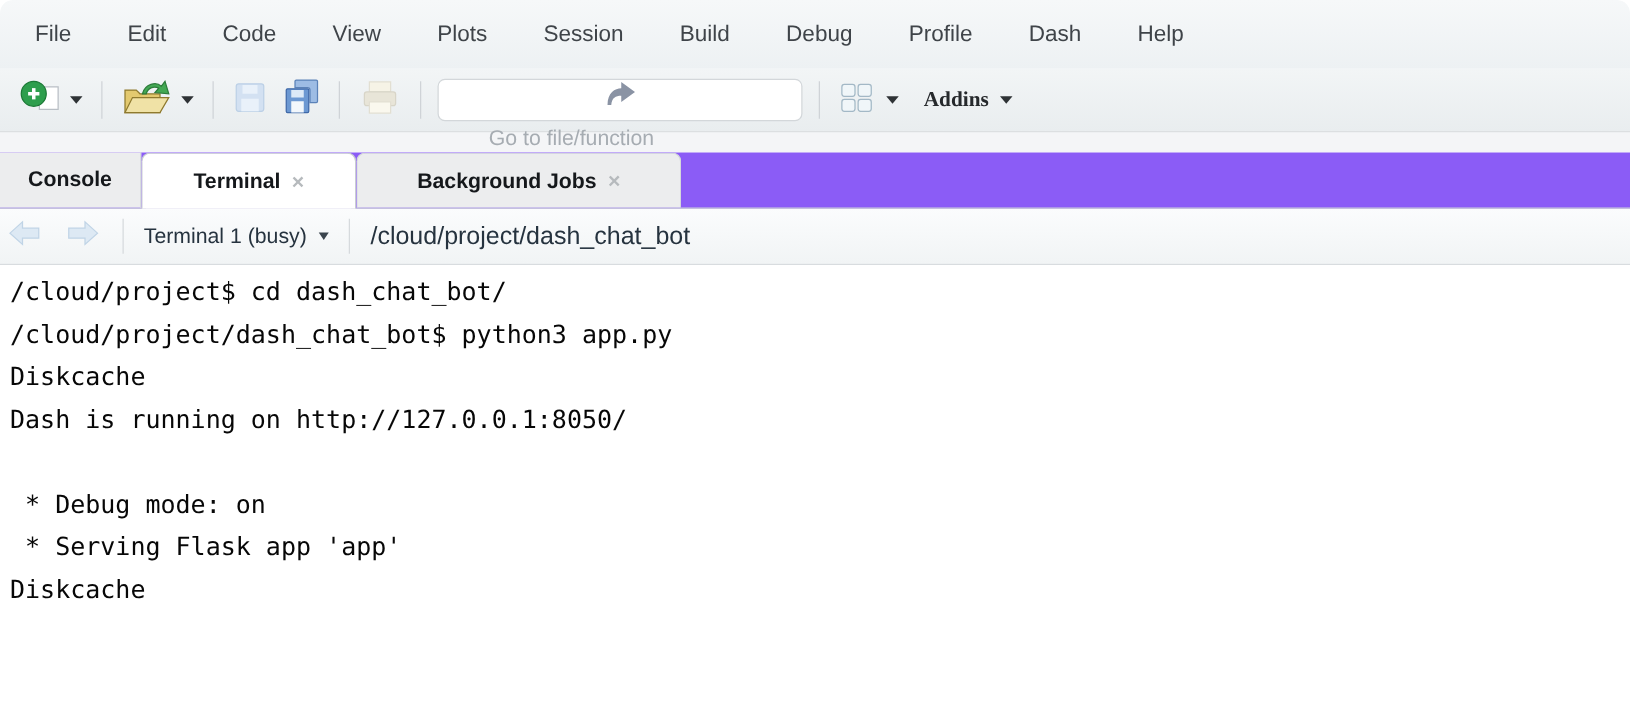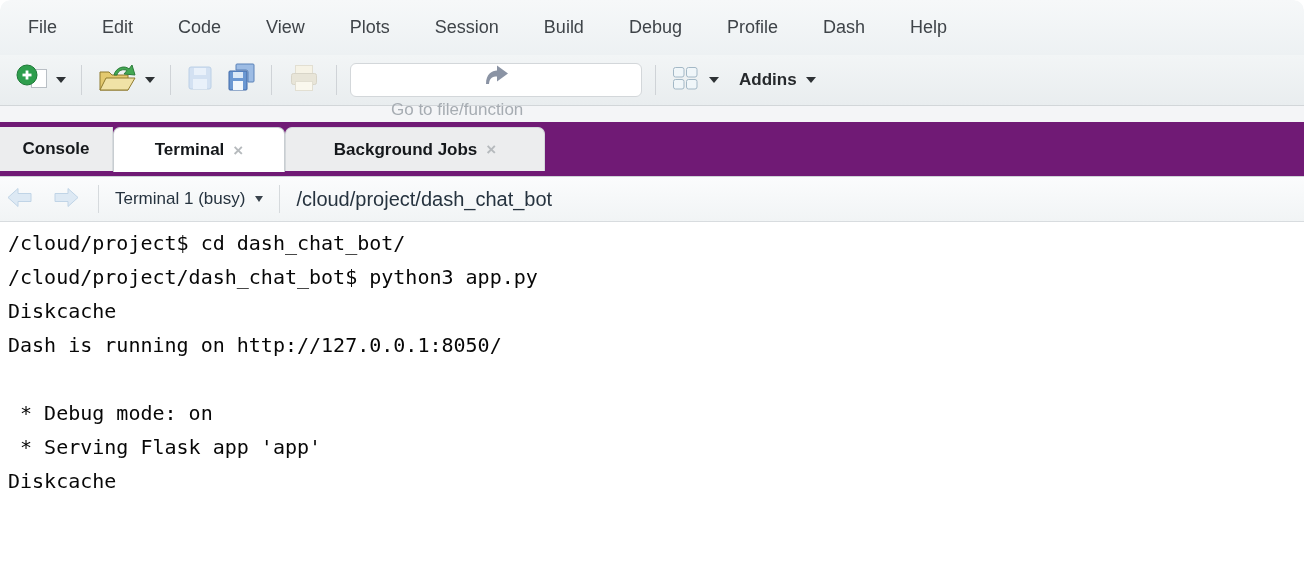--- a/index.html
+++ b/index.html
@@ -54,31 +54,31 @@
   }
   .searchbox input {
     border: none; outline: none; background: transparent;
     font-family: "Liberation Sans", sans-serif;
     font-size: 17px; color: #30353a; width: 210px;
   }
   .searchbox input::placeholder { color: #a6acb2; }
   .addins {
     display: flex; align-items: center; gap: 9px;
     font-size: 17px; font-weight: 600; color: #26292c;
-    padding: 4px 8px; cursor: pointer;
+    padding: 4px 8px; cursor: pointer; font-family: Liberation Serif, serif;
   }
 
   
   .window-gap { height: 16px; background: #f4f5f7; }
 
   
   .tabstrip {
-    height: 55px; background: #701a75;
+    height: 45px; background: #8b5cf6;
     border-bottom: 1px solid #ced3d6;
-    display: flex; align-items: center;
+    display: flex; align-items: flex-end;
     position: relative;
   }
   .tab {
     height: 44px;
     display: flex; align-items: center; justify-content: center;
     gap: 9px;
     font-size: 17px; font-weight: 700; color: #15181b;
     cursor: pointer; white-space: nowrap;
   }
   .tab.console { width: 113px; background: #ecedee; border-right: 1px solid #d7dbde; }

